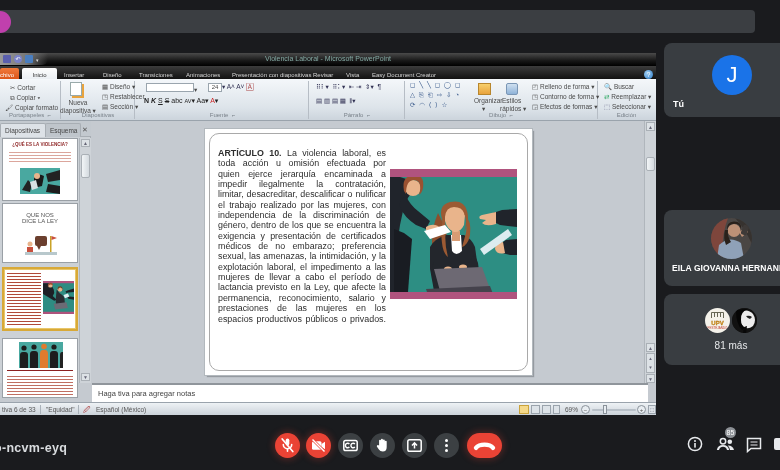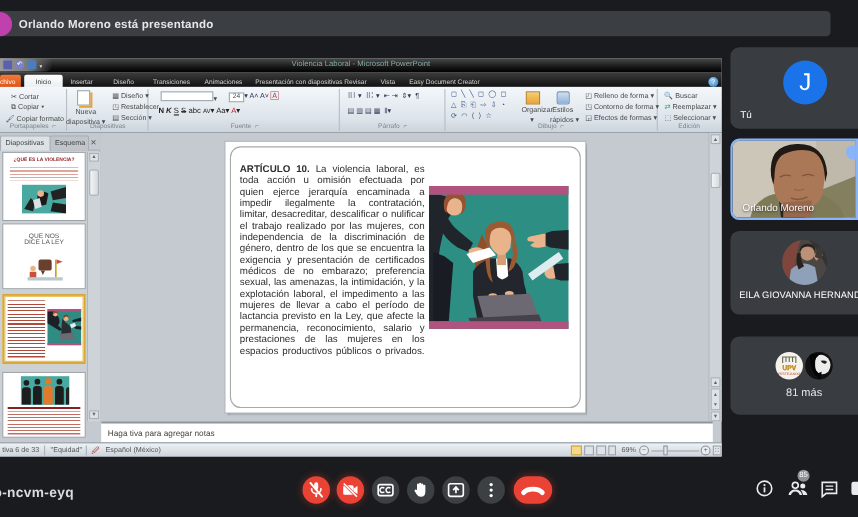--- a/index.html
+++ b/index.html
@@ -40,33 +40,32 @@
 #slidetext .last { text-align-last:left; }
 #mscroll { left:644px; top:0; width:12px; height:262px; background:#ced3d8; border-left:1px solid #b0b6bc; }
 
 
 #notes { left:92px; top:330px; width:556px; height:19px; background:#fff; border-top:2px solid #8f959b; }
 #notes .tx { position:absolute; left:6px; top:4px; font-size:7.5px; color:#444; }
 #statusbar { left:0; top:349px; width:656px; height:13px; background:linear-gradient(#eef2f5,#ccd3da); border-top:1px solid #9aa3ac; font-size:6.5px; color:#555; }
 
 
 .tile { position:absolute; left:664px; width:116px; background:#393d41; border-radius:8px 0 0 8px; }
-.tlabel { position:absolute; left:9px; font-size:9px; font-weight:normal; color:#fff; }
+.tlabel { position:absolute; left:9px; font-size:9px; font-weight:bold; color:#fff; }
 
 
 .cbtn { position:absolute; top:433px; width:25px; height:25px; border-radius:50%; background:#3c4043; }
 .cbtn.red { background:#ea4335; box-shadow:0 0 6px 2px rgba(234,67,53,.25); }
 #code { position:absolute; left:-6px; top:441px; font-size:12.5px; font-weight:bold; color:#d9dcdf; letter-spacing:.3px; }
 </style>
 </head>
 <body>
 <div id="stage">
   <div id="toast" class="abs">
       <div class="av"></div>
-      <div class="tx">Orlando Moreno está presentando</div>
     </div>
 
   <div id="ppt" class="abs">
     <div id="titlebar" class="abs"></div>
     <div id="qat" class="abs">
   <div class="abs" style="left:3px;top:2px;width:8px;height:8px;background:#5a5fae;border-radius:1px;"></div>
   <div class="abs" style="left:14px;top:2px;width:8px;height:8px;background:#7a82c8;border-radius:4px;font-size:6px;color:#fff;text-align:center;line-height:8px;">↶</div>
   <div class="abs" style="left:25px;top:2px;width:8px;height:8px;background:#4a7ec0;border-radius:1px;"></div>
   <div class="abs" style="left:36px;top:4px;font-size:5px;color:#ddd;">▾</div>
 </div>
@@ -288,55 +287,37 @@
       <div class="abs" style="left:603px;top:2px;width:4px;height:9px;background:#e8edf1;border:1px solid #8a929a;"></div>
       <div class="abs" style="left:637px;top:2px;width:9px;height:9px;border-radius:50%;border:1px solid #8a929a;background:#e8edf1;font-size:6px;text-align:center;line-height:8px;color:#555;">+</div>
       <div class="abs" style="left:648px;top:2px;width:8px;height:9px;background:#dde3e8;border:1px solid #9aa3ac;font-size:5px;text-align:center;line-height:8px;color:#667;">⛶</div>
     </div>
   </div>
 
   <div class="tile" id="tile1" style="top:43px;height:74px;">
     <div class="abs" style="left:48px;top:12px;width:40px;height:40px;border-radius:50%;background:#1a73e8;color:#fff;font-size:22px;text-align:center;line-height:39px;">J</div>
     <div class="tlabel" style="top:56px;">Tú</div>
   </div>
-  <div class="tile" id="tile2" style="top:126px;height:74px;border:2px solid #8ab4f8;overflow:hidden;">
-    <svg width="112" height="70" viewBox="0 0 112 70" preserveAspectRatio="none" style="position:absolute;left:0;top:0;">
-      <rect width="112" height="70" fill="#ccc6b9"></rect>
-      <rect x="76" width="36" height="70" fill="#bfb9ac"></rect>
-      <path d="M82,44 L112,32 L112,70 L72,70 Z" fill="#83805f"></path>
-      <path d="M16,70 Q20,52 40,48 L76,48 Q96,52 102,70 Z" fill="#7e7a58"></path>
-      <path d="M42,52 Q56,48 68,52 L66,70 L44,70 Z" fill="#2a2320"></path>
-      <path d="M36,30 Q34,6 58,5 Q82,4 84,30 L82,48 Q78,62 59,62 Q42,62 38,46 Z" fill="#aa7757"></path>
-      <path d="M35,32 Q32,4 58,3 Q84,2 86,30 L84,38 Q84,12 70,9 Q58,7 47,12 Q38,16 38,34 L37,40 Z" fill="#211913"></path>
-      <path d="M46,56 L72,54 L72,70 L46,70 Z" fill="#96684e"></path>
-      <path d="M43,33 Q48,30 53,32" stroke="#6e4630" stroke-width="1.2" fill="none" opacity=".7"></path>
-      <path d="M63,32 Q69,29 74,32" stroke="#6e4630" stroke-width="1.2" fill="none" opacity=".7"></path>
-      <path d="M56,44 Q60,46 65,44" stroke="#8a5a40" stroke-width="1" fill="none" opacity=".8"></path>
-      <path d="M53,52 Q60,55 68,51" stroke="#7e5038" stroke-width="1.4" fill="none" opacity=".8"></path>
-    </svg>
-    <div class="abs" style="right:-4px;top:4px;width:13px;height:13px;border-radius:50%;background:#8ab4f8;"></div>
-    <div class="tlabel" style="top:56px;text-shadow:0 1px 2px rgba(0,0,0,.6);">Orlando Moreno</div>
-  </div>
   <div class="tile" id="tile3" style="top:210px;height:76px;">
     <div class="abs" style="left:47px;top:8px;width:41px;height:41px;border-radius:50%;overflow:hidden;">
       <svg width="41" height="41">
         <rect width="41" height="41" fill="#4a4644"></rect>
         <path d="M0,0 L17,0 Q10,18 12,41 L0,41 Z" fill="#7e463c"></path>
         <path d="M24,0 L41,0 L41,26 Q33,9 24,0 Z" fill="#36322f"></path>
         <path d="M8,27 Q18,17 30,25 L33,41 L6,41 Z" fill="#8fa1b8"></path>
         <circle cx="23" cy="12.5" r="6.5" fill="#bd9177"></circle>
         <path d="M16,12 Q15,4 23,3.5 Q31,3.5 30,11 L28,7 Q23,4.5 18,7.5 Z" fill="#2a211b"></path>
         <path d="M28,14 L35,9 L37,14 L31,19 Z" fill="#bd9177"></path>
         <rect x="31" y="7" width="6" height="10" rx="1.5" fill="#3e3a38" transform="rotate(20 34 12)"></rect>
         <path d="M14,12 Q12,20 15,27 L20,24 Q16,18 17,12 Z" fill="#2a211b"></path>
       </svg>
     </div>
     <div class="tlabel" style="top:53px;left:8px;font-size:8.5px;white-space:nowrap;letter-spacing:.1px;">EILA GIOVANNA HERNAND</div>
   </div>
-  <div class="tile" id="tile4" style="top:294px;height:71px;margin-top:12px;">
+  <div class="tile" id="tile4" style="top:294px;height:71px;">
     <div class="abs" style="left:41px;top:14px;width:25px;height:25px;border-radius:50%;overflow:hidden;background:#f4f2ea;">
       <svg width="25" height="25">
           <g stroke="#665" stroke-width="1" fill="none">
             <path d="M6.5,10 V4.5 H18.5 V10"></path>
             <path d="M9.5,4.5 V9 M12.5,4.5 V9 M15.5,4.5 V9"></path>
           </g>
           <text x="12.5" y="16.5" font-size="6" font-weight="bold" fill="#e8b324" text-anchor="middle" font-family="Liberation Sans" stroke="#a05a10" stroke-width="0.3">UPV</text>
           <text x="12.5" y="20.5" font-size="3" fill="#c0392b" text-anchor="middle" font-family="Liberation Sans">FESTEJANDO</text>
         </svg>
     </div>

